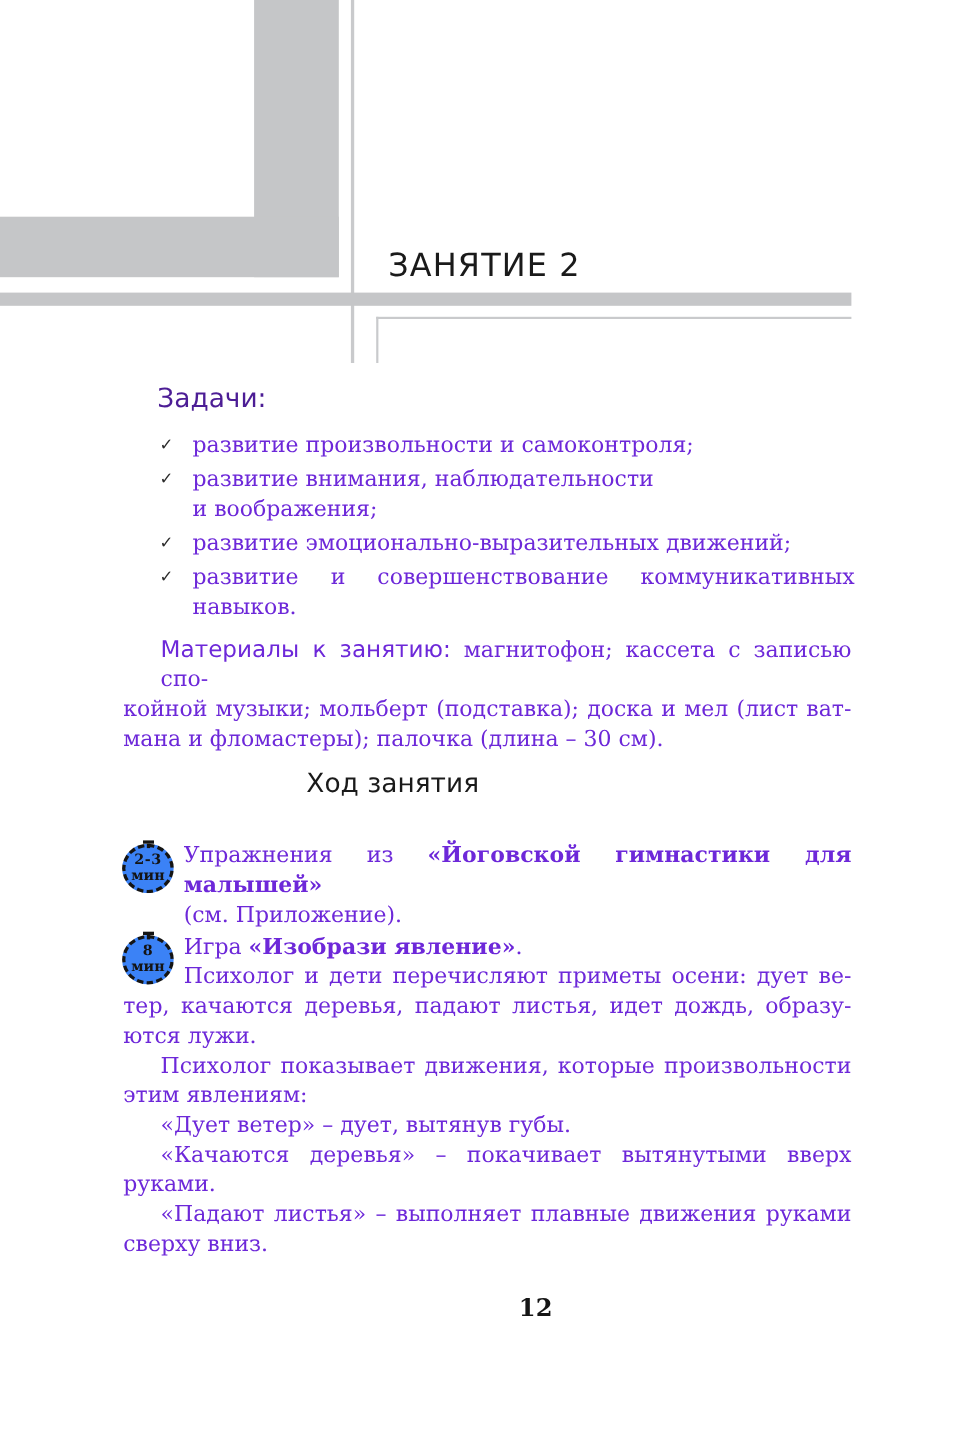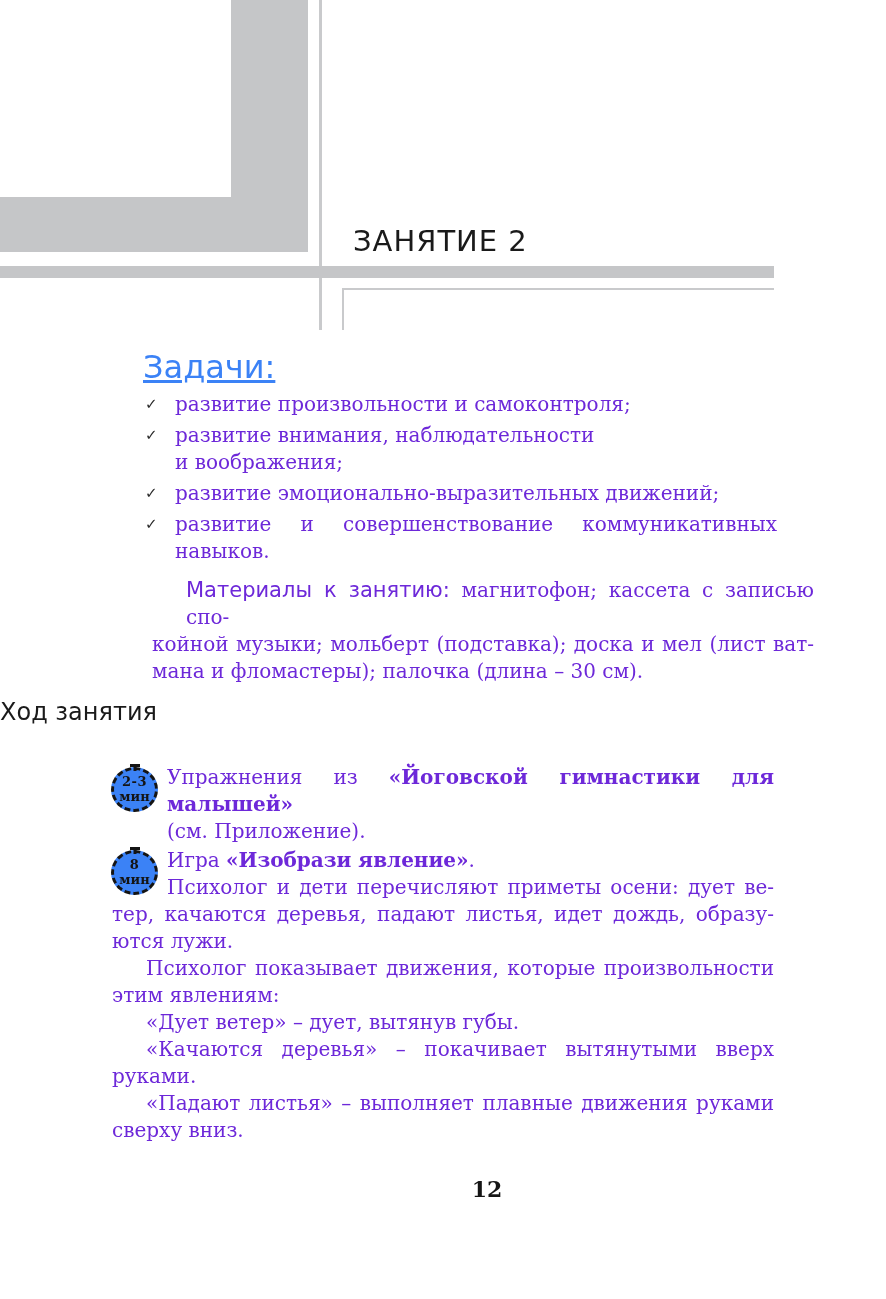--- a/index.html
+++ b/index.html
@@ -15,40 +15,40 @@
   .deco-corner-h{position:absolute;left:342px;top:288px;width:432px;height:2px;background:#c9cacc;}
   .deco-corner-v{position:absolute;left:342px;top:288px;width:2px;height:42px;background:#c9cacc;}
 
   .title{
     position:absolute;left:353px;top:224px;margin:0;
     font-family:"DejaVu Sans",sans-serif;font-size:29px;font-weight:400;
     letter-spacing:1px;color:#1a1a1a;
   }
   .tasks-heading{
     position:absolute;left:143px;top:348px;margin:0;
-    font-family:"DejaVu Sans",sans-serif;font-size:32px;font-weight:400;color:#3b82f6;text-decoration:underline;
+    font-family:"DejaVu Sans",sans-serif;font-size:24px;font-weight:400;color:#4c1d95;
   }
   .tasks-list{position:absolute;left:145px;top:391px;width:632px;}
   .task-item{display:flex;margin-bottom:4px;}
   .task-check{
     width:30px;flex:none;font-family:"DejaVu Sans",sans-serif;
     font-size:15px;line-height:27px;color:#2b2b2b;
   }
   .task-lines{flex:1;}
 
   .tline{font-size:20px;line-height:27px;color:#6d28d9;}
   .tline.stretch{text-align:justify;text-align-last:justify;}
   .tline.indent{padding-left:34px;}
   .tline.beside{padding-left:55px;}
   .seg-bold{font-weight:700;}
   .seg-hand{font-family:"DejaVu Sans",sans-serif;font-size:21px;}
 
-  .materials{position:absolute;left:112px;top:577px;width:662px;margin-left:40px;}
+  .materials{position:absolute;left:112px;top:577px;width:662px;}
   .course-heading{
-    position:absolute;left:0;top:698px;width:714px;margin:0;text-align:left;
+    position:absolute;left:0;top:698px;width:714px;margin:0;text-align:center;
     font-family:"DejaVu Sans",sans-serif;font-size:24px;font-weight:400;color:#1a1a1a;
   }
   .activity{position:absolute;left:112px;width:662px;}
   .activity-0{top:764px;}
   .activity-1{top:847px;}
   .badge{
     position:absolute;left:-1px;top:3px;width:47px;height:45px;box-sizing:border-box;
     border:3px dashed #141414;border-radius:50%;background:#3b82f6;
     display:flex;flex-direction:column;align-items:center;justify-content:center;
     font-size:13px;font-weight:700;line-height:1.1;color:#141414;

